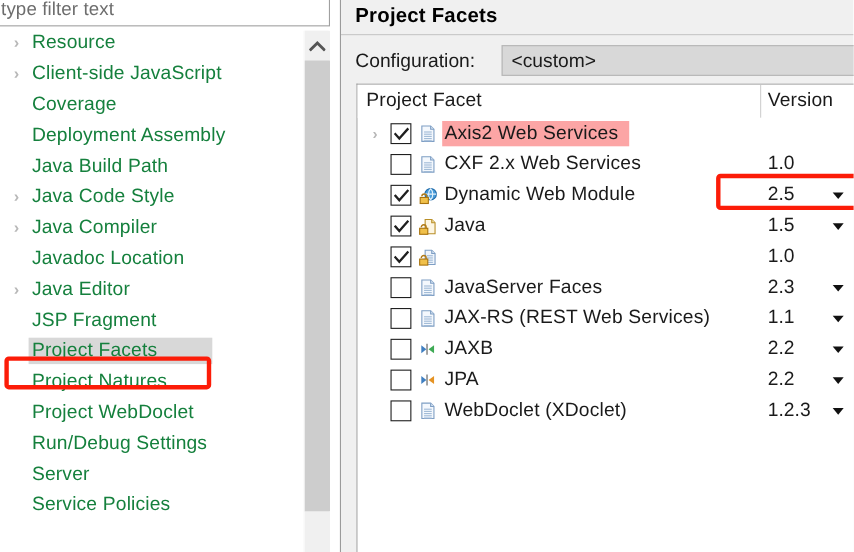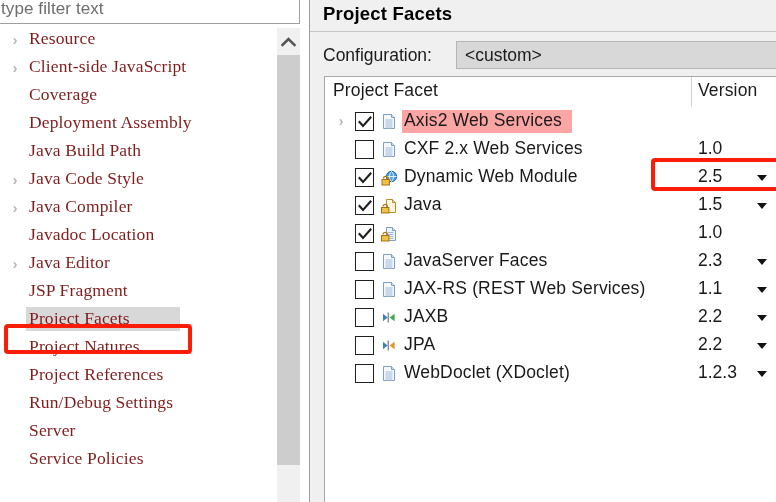--- a/index.html
+++ b/index.html
@@ -46,24 +46,23 @@
   }
   .tw {
     width: 22px; flex: 0 0 22px;
     display: flex; align-items: center; justify-content: center;
     color: #b8b8b8; font-size: 15px; font-weight: bold;
     line-height: 1;
   }
   .tw.empty { color: transparent; }
   .tree-label {
     font-size: 17.5px;
-    color: #7f1d1d;
+    color: #15803d;
     letter-spacing: .15px;
     padding: 1px 4px 2px 3px;
-    font-family: Liberation Serif, serif;
   }
   .tree-item.selected .tree-label {
     background: #d8d8d8;
     padding-right: 50px;
   }
 
   
   .redbox {
     position: absolute;
     border: 4px solid #fc1c08;
@@ -273,21 +272,21 @@
         <div class="tree-item selected">
           <span class="tw empty"></span>
           <span class="tree-label">Project Facets</span>
         </div>
         <div class="tree-item">
           <span class="tw empty"></span>
           <span class="tree-label">Project Natures</span>
         </div>
         <div class="tree-item">
           <span class="tw empty"></span>
-          <span class="tree-label">Project References</span>
+          <span class="tree-label">Project WebDoclet</span>
         </div>
         <div class="tree-item">
           <span class="tw empty"></span>
           <span class="tree-label">Run/Debug Settings</span>
         </div>
         <div class="tree-item">
           <span class="tw empty"></span>
           <span class="tree-label">Server</span>
         </div>
         <div class="tree-item">

